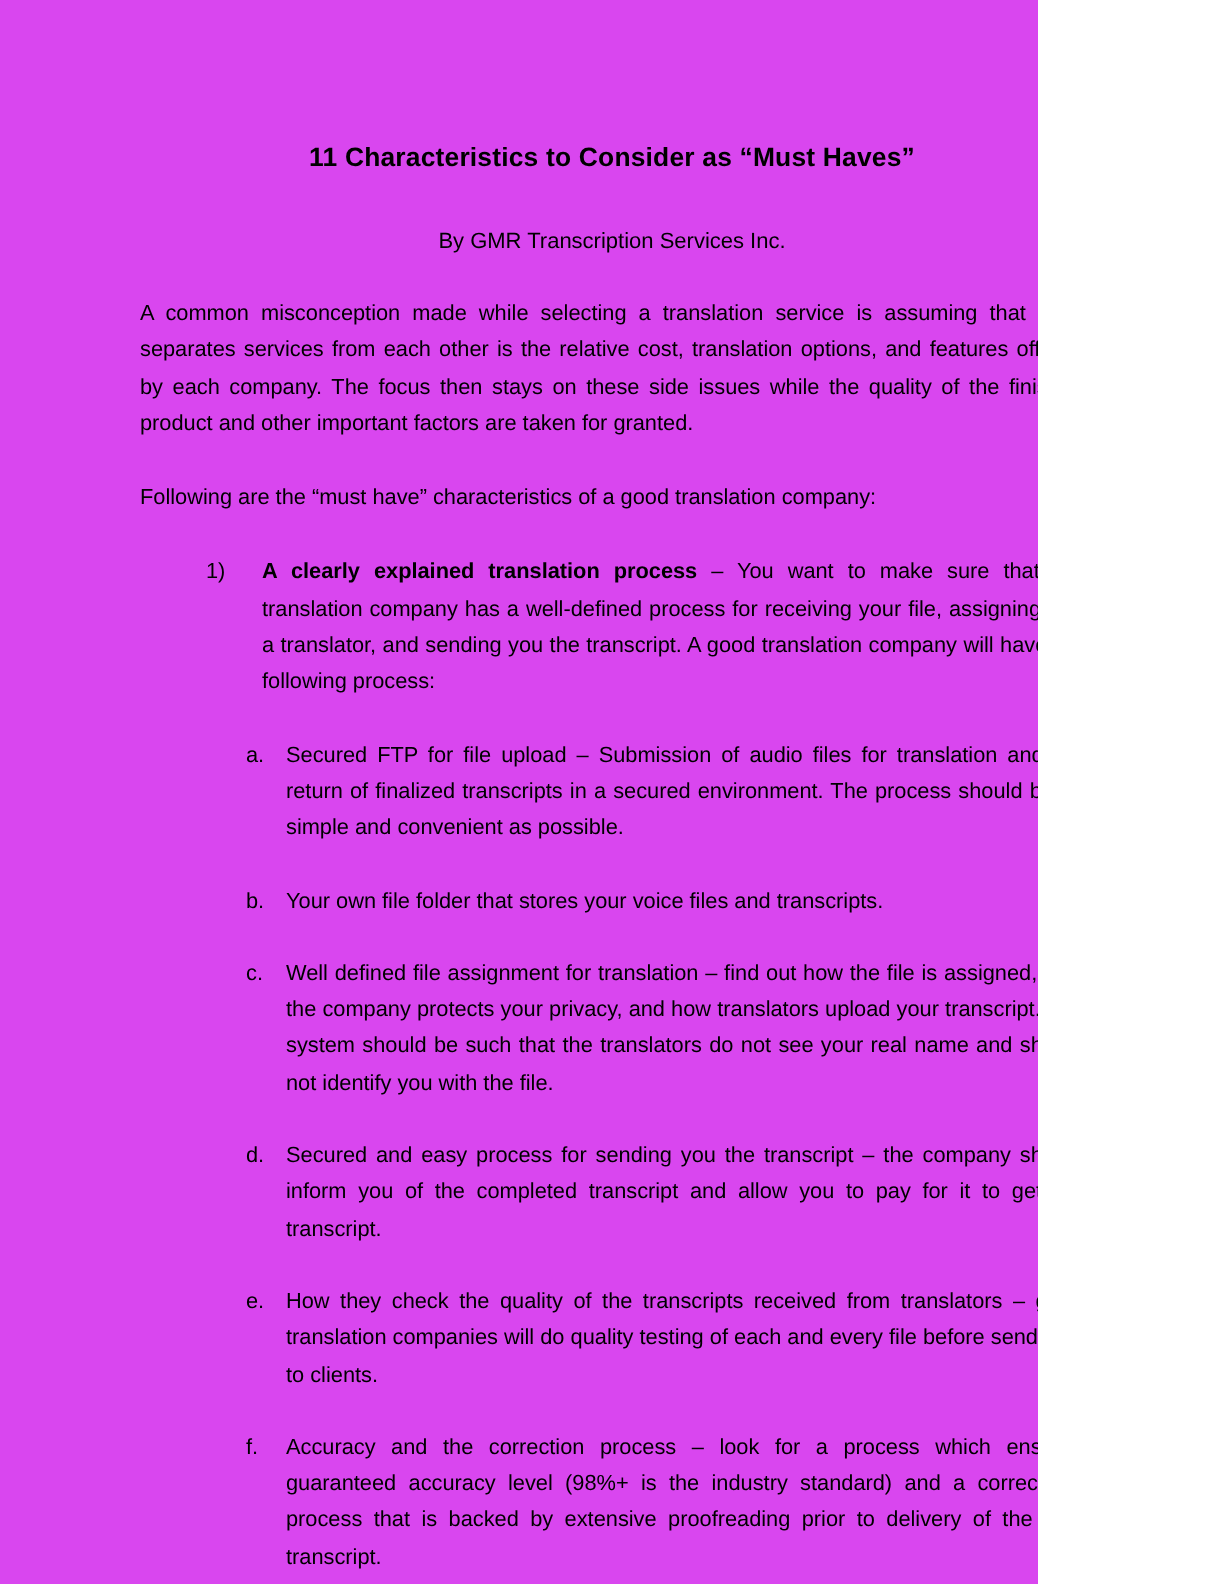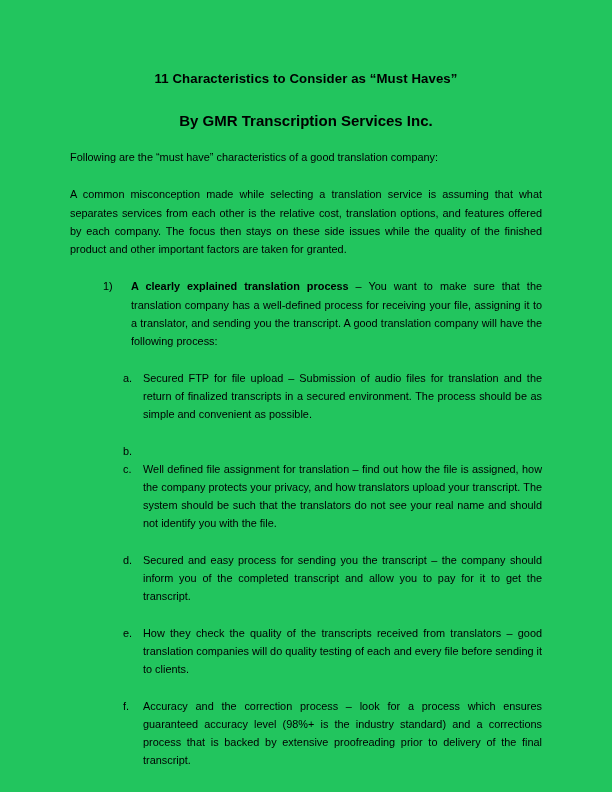--- a/index.html
+++ b/index.html
@@ -7,23 +7,23 @@
     margin: 0;
     padding: 0;
     background: #ffffff;
   }
   body {
     font-family: "Liberation Sans", sans-serif;
     color: #000000;
   }
   .page {
     position: relative;
-    width: 612px;
+    width: 519px;
     height: 792px;
-    background: #22c55e;
+    background: #d946ef;
     overflow: hidden;
     box-sizing: border-box;
   }
   .content {
     position: absolute;
     left: 70px;
     top: 0;
     width: 472px;
   }
 
@@ -38,22 +38,22 @@
     letter-spacing: 0.1px;
   }
   .doc-title .title-line {
     display: block;
   }
 
   .byline {
     margin: 0;
     padding-top: 24px;
     text-align: center;
-    font-size: 15px;
-    font-weight: bold;
+    font-size: 11px;
+    font-weight: normal;
     line-height: 16px;
   }
 
   
   .body-para {
     margin: 0;
     padding-top: 19px;
     font-size: 10.9px;
     line-height: 18.3px;
     text-align: justify;
@@ -128,38 +128,39 @@
 
 <div class="page">
   <div class="content">
 
     <h1 class="doc-title">
       <span class="title-line">11 Characteristics to Consider as “Must Haves”</span>
     </h1>
 
     <p class="byline">By GMR Transcription Services Inc.</p>
 
+    <p class="body-para">A common misconception made while selecting a translation service is assuming that what separates services from each other is the relative cost, translation options, and features offered by each company. The focus then stays on these side issues while the quality of the finished product and other important factors are taken for granted.</p>
+
     <p class="body-para no-justify">Following are the “must have” characteristics of a good translation company:</p>
-
-    <p class="body-para">A common misconception made while selecting a translation service is assuming that what separates services from each other is the relative cost, translation options, and features offered by each company. The focus then stays on these side issues while the quality of the finished product and other important factors are taken for granted.</p>
 
     <ol class="num-list">
       <li class="num-item">
         <span class="marker">1)</span>
         <span class="lead-bold">A clearly explained translation process</span><span> – You want to make sure that the translation company has a well-defined process for receiving your file, assigning it to a translator, and sending you the transcript. A good translation company will have the following process:</span>
       </li>
     </ol>
 
     <ol class="alpha-list">
       <li class="alpha-item">
         <span class="marker">a.</span>
         <span>Secured FTP for file upload – Submission of audio files for translation and the return of finalized transcripts in a secured environment. The process should be as simple and convenient as possible.</span>
       </li>
       <li class="alpha-item">
         <span class="marker">b.</span>
+        <span>Your own file folder that stores your voice files and transcripts.</span>
       </li>
       <li class="alpha-item">
         <span class="marker">c.</span>
         <span>Well defined file assignment for translation – find out how the file is assigned, how the company protects your privacy, and how translators upload your transcript. The system should be such that the translators do not see your real name and should not identify you with the file.</span>
       </li>
       <li class="alpha-item">
         <span class="marker">d.</span>
         <span>Secured and easy process for sending you the transcript – the company should inform you of the completed transcript and allow you to pay for it to get the transcript.</span>
       </li>
       <li class="alpha-item">

